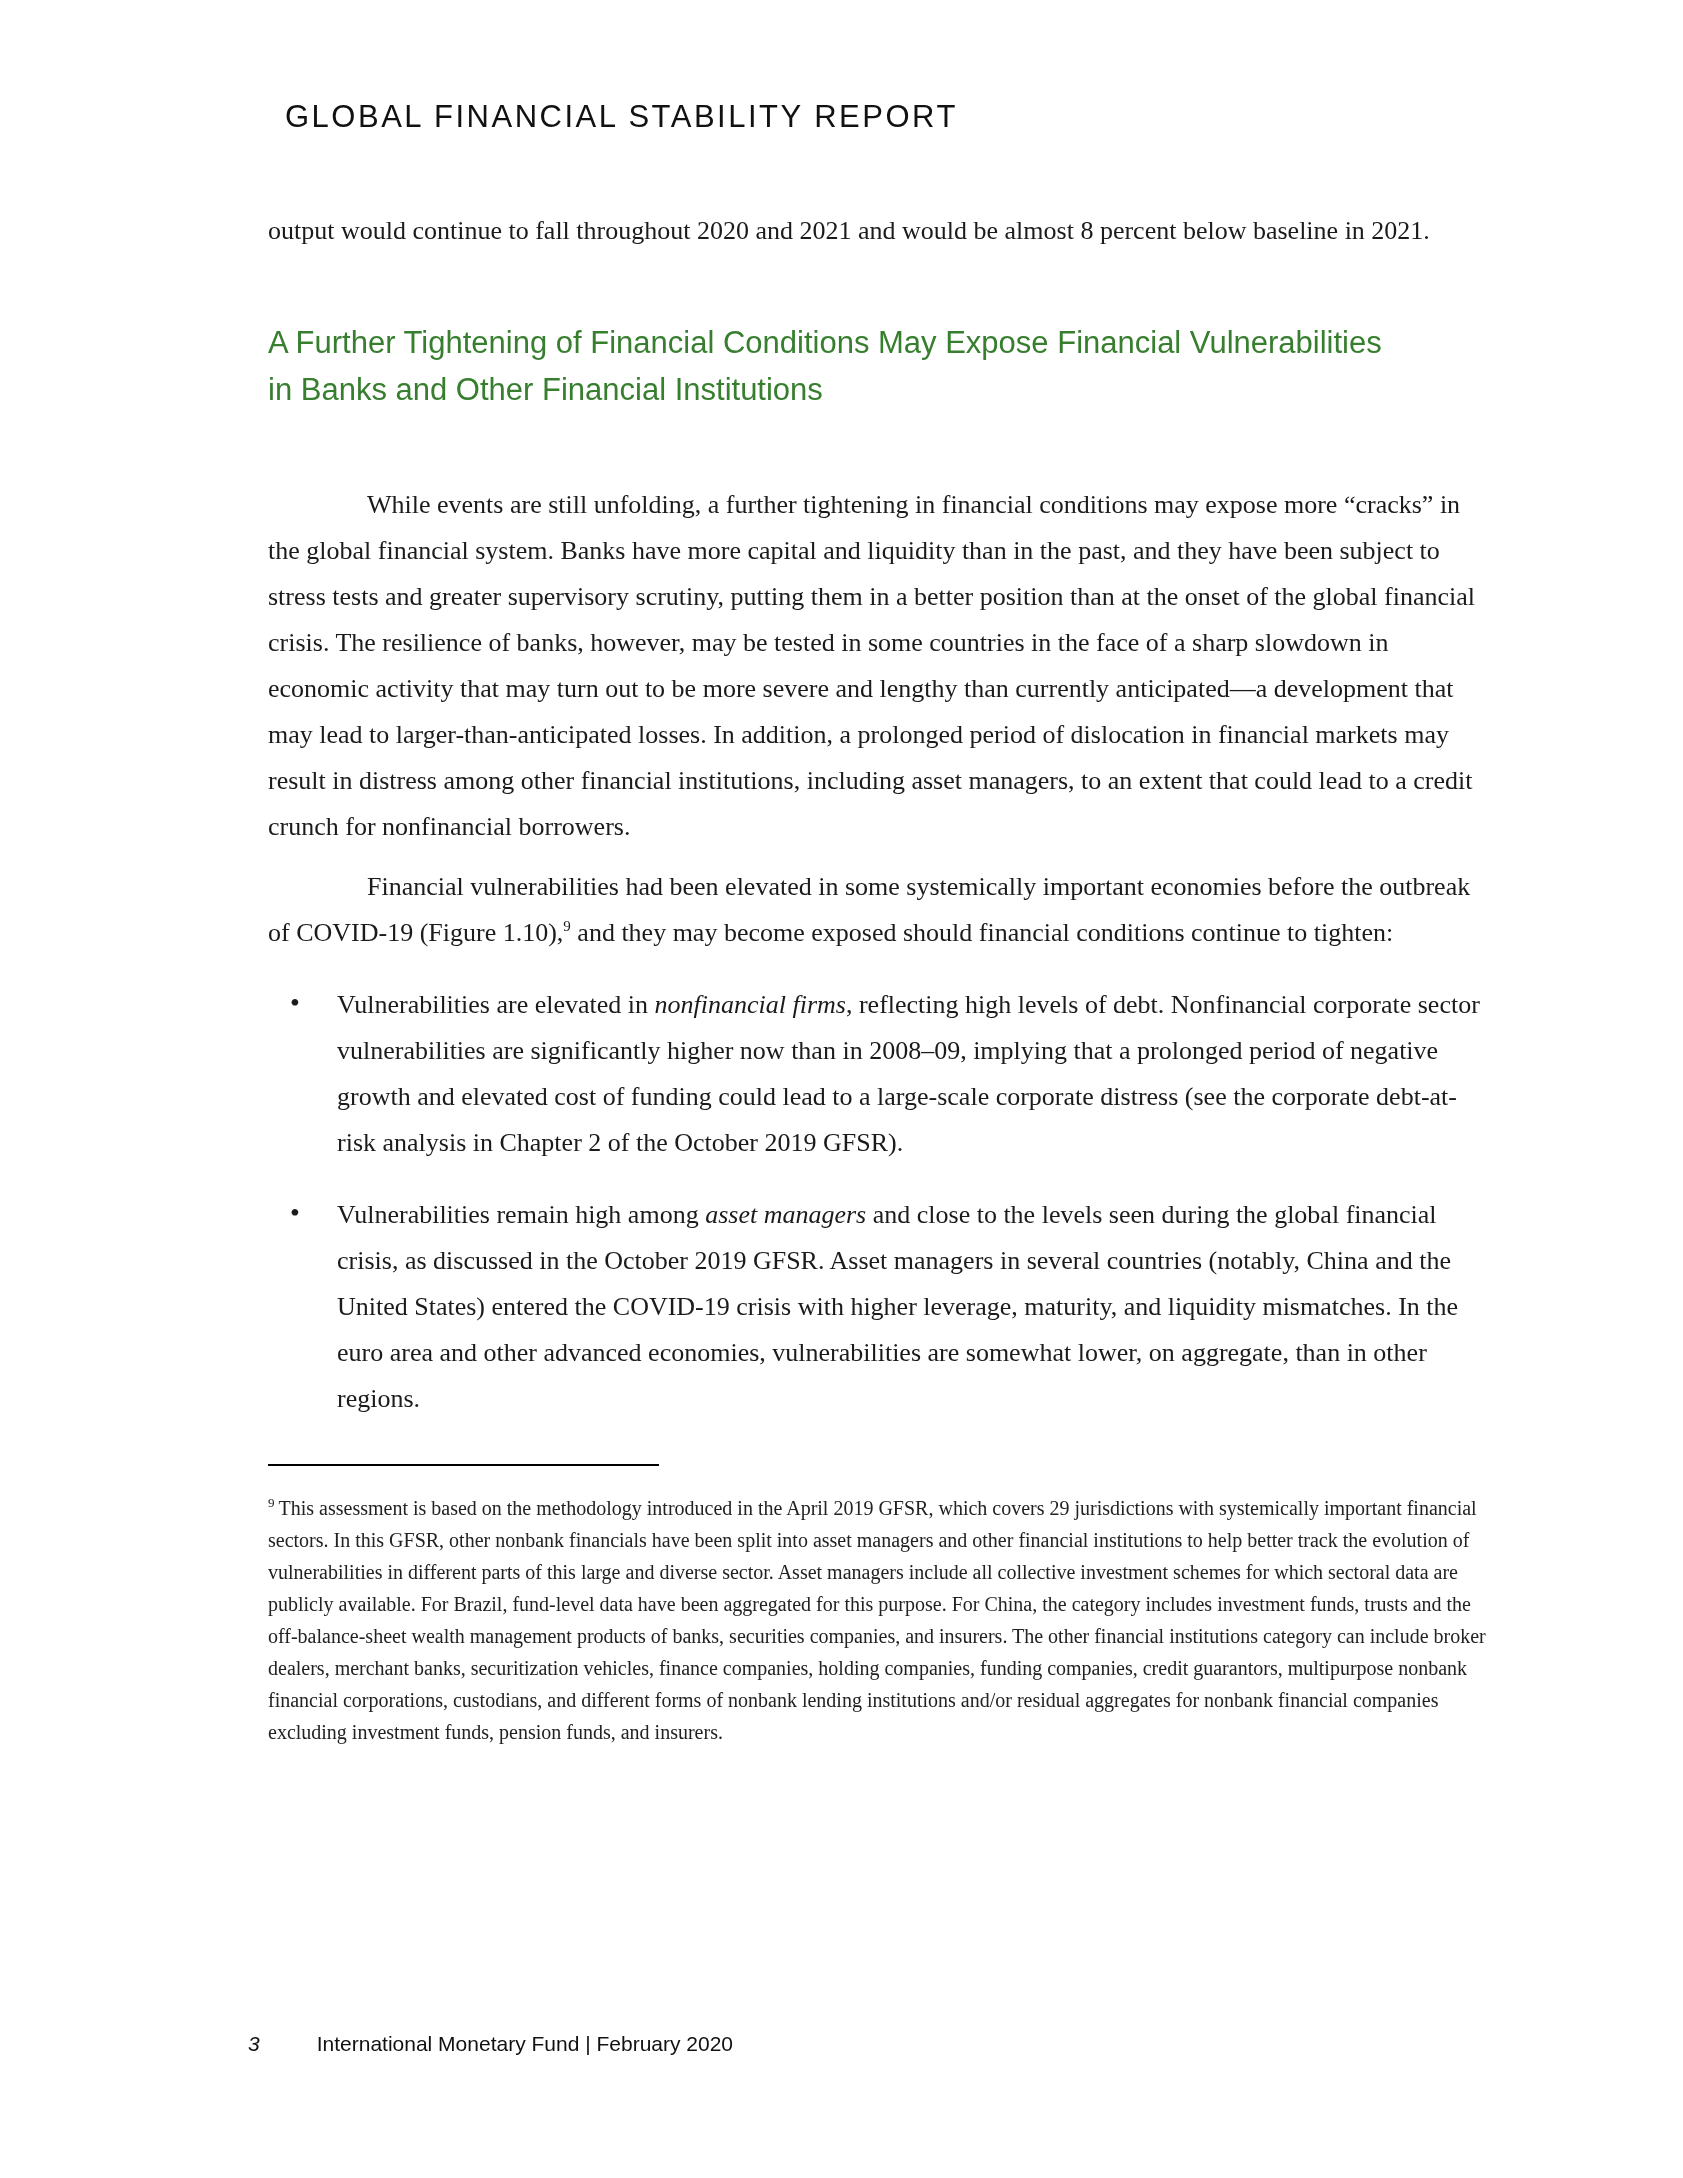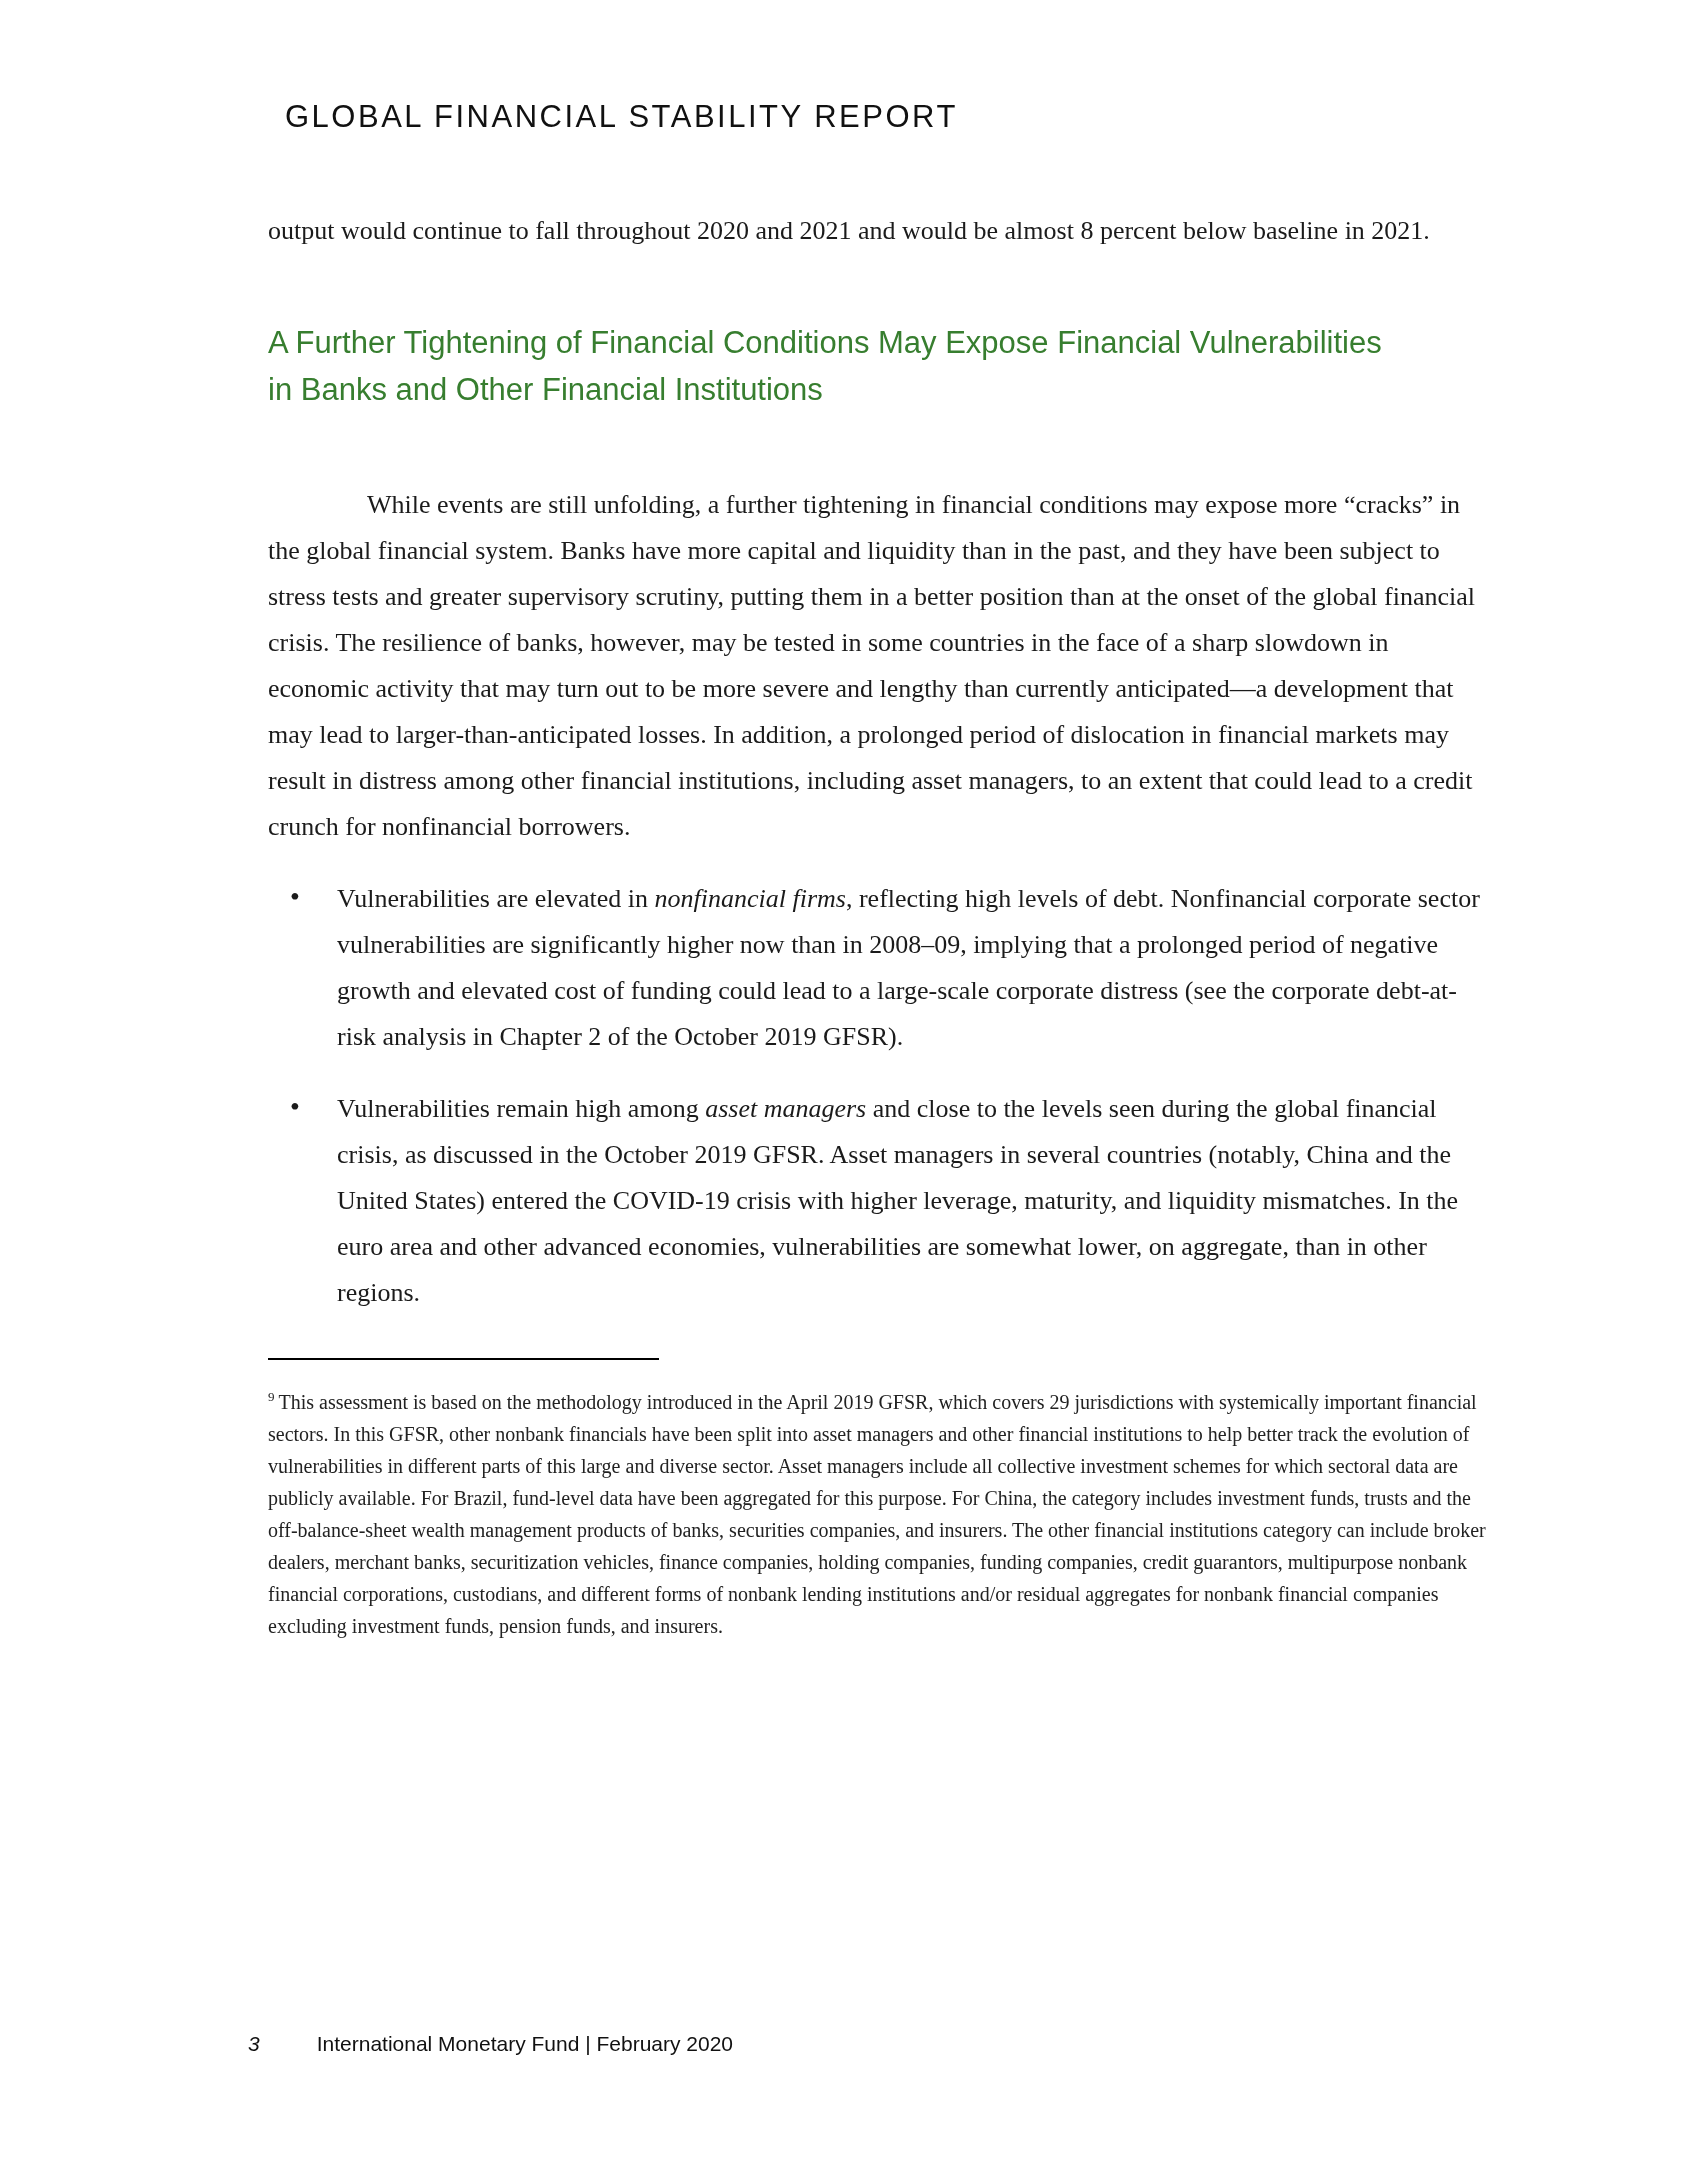--- a/index.html
+++ b/index.html
@@ -88,20 +88,21 @@
 <div class="page" style="color: rgb(27, 27, 27);">
 
   <div class="report-header">GLOBAL FINANCIAL STABILITY REPORT</div>
 
   <p class="para intro">output would continue to fall throughout 2020 and 2021 and would be almost 8 percent below baseline in 2021.</p>
 
   <h2 class="section-heading">A Further Tightening of Financial Conditions May Expose Financial Vulnerabilities in Banks and Other Financial Institutions</h2>
 
   <p class="para p1">While events are still unfolding, a further tightening in financial conditions may expose more “cracks” in the global financial system. Banks have more capital and liquidity than in the past, and they have been subject to stress tests and greater supervisory scrutiny, putting them in a better position than at the onset of the global financial crisis. The resilience of banks, however, may be tested in some countries in the face of a sharp slowdown in economic activity that may turn out to be more severe and lengthy than currently anticipated—a development that may lead to larger-than-anticipated losses. In addition, a prolonged period of dislocation in financial markets may result in distress among other financial institutions, including asset managers, to an extent that could lead to a credit crunch for nonfinancial borrowers.</p>
 
+  <p class="para p2"><span>Financial vulnerabilities had been elevated in some systemically important economies before the outbreak of COVID-19 (Figure 1.10),</span><sup class="fnref">9</sup><span> and they may become exposed should financial conditions continue to tighten:</span></p>
 
   <div class="bullet-item">
     <span class="marker">•</span><span>Vulnerabilities are elevated in </span><em>nonfinancial firms</em><span>, reflecting high levels of debt. Nonfinancial corporate sector vulnerabilities are significantly higher now than in 2008–09, implying that a prolonged period of negative growth and elevated cost of funding could lead to a large-scale corporate distress (see the corporate debt-at-risk analysis in Chapter 2 of the October 2019 GFSR).</span>
   </div>
 
   <div class="bullet-item">
     <span class="marker">•</span><span>Vulnerabilities remain high among </span><em>asset managers</em><span> and close to the levels seen during the global financial crisis, as discussed in the October 2019 GFSR. Asset managers in several countries (notably, China and the United States) entered the COVID-19 crisis with higher leverage, maturity, and liquidity mismatches. In the euro area and other advanced economies, vulnerabilities are somewhat lower, on aggregate, than in other regions.</span>
   </div>
 
   <div class="fn-rule"></div>

